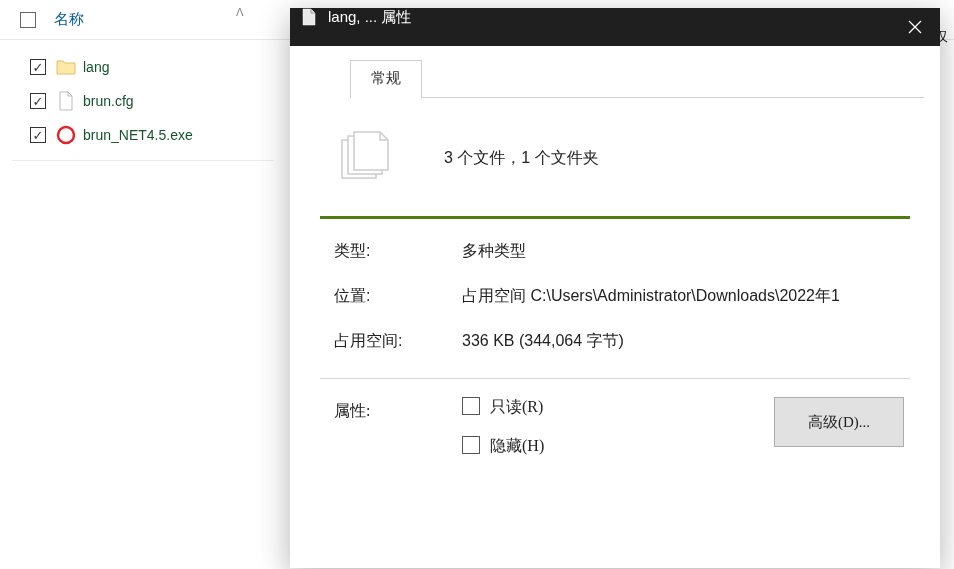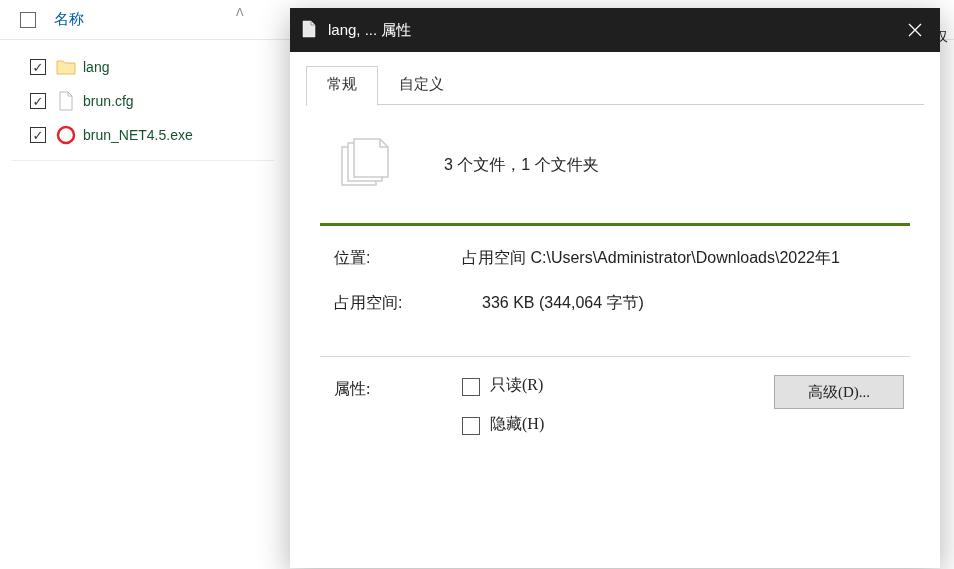--- a/index.html
+++ b/index.html
@@ -97,25 +97,24 @@
       left: 290px;
       top: 8px;
       width: 650px;
       height: 560px;
       background: #fff;
       box-shadow: 0 8px 30px rgba(0,0,0,0.3);
       display: flex;
       flex-direction: column;
     }
     .titlebar {
-      height: 44px;
+      height: 38px;
       background: #1f1f1f;
       color: #fff;
       display: flex;
-      align-items: center;
       padding-left: 12px;
     }
     .titlebar .title-icon {
       width: 16px;
       height: 20px;
       margin-right: 10px;
     }
     .titlebar .title-text {
       flex: 1;
       font-size: 15px;
@@ -127,20 +126,21 @@
       align-items: center;
       justify-content: center;
       color: #fff;
       font-size: 14px;
     }
     
     .tabs {
       display: flex;
       padding: 14px 16px 0 16px;
       position: relative;
+      margin-left: 44px;
     }
     .tabs::after {
       content: "";
       position: absolute;
       left: 16px;
       right: 16px;
       bottom: 0;
       height: 1px;
       background: #d0d0d0;
     }
@@ -181,21 +181,21 @@
     }
     
     .info-section {
       padding: 22px 0 20px 14px;
       border-bottom: 1px solid #d8d8d8;
     }
     .info-row {
       display: flex;
       margin-bottom: 24px;
     }
-    .info-row:last-child { margin-bottom: 22px; gap: 20px; }
+    .info-row:last-child { margin-bottom: 6px; }
     .info-label {
       width: 128px;
       font-size: 16px;
       color: #222;
     }
     .info-value {
       font-size: 16px;
       color: #222;
       flex: 1;
       white-space: nowrap;
@@ -211,36 +211,36 @@
       width: 128px;
       font-size: 16px;
       color: #222;
       padding-top: 4px;
     }
     .attr-checks {
       flex: 1;
     }
     .attr-check {
       display: flex;
-      align-items: flex-end;
+      align-items: flex-start;
       margin-bottom: 18px;
     }
     .attr-check .cb {
       width: 18px;
       height: 18px;
       border: 1.5px solid #555;
       margin-right: 10px;
     }
     .attr-check span {
       font-size: 16px;
       color: #222;
     }
     .adv-btn {
       width: 130px;
-      height: 34px;
+      height: 50px;
       background: #e1e1e1;
       border: 1px solid #adadad;
       font-size: 15px;
       color: #222;
       display: flex;
       align-items: center;
       justify-content: center;
       margin-right: 6px;
     }
     
@@ -311,37 +311,40 @@
     <span class="title-text">lang, ... 属性</span>
     <div class="close-btn">
       <svg width="14" height="14" viewBox="0 0 14 14">
           <path d="M1 1 L13 13 M13 1 L1 13" stroke="#fff" stroke-width="1.3"></path>
         </svg>
     </div>
   </div>
 
   <div class="tabs">
     <div class="tab active">常规</div>
-    <div class="tab">自定义</div>
   </div>
 
   <div class="dialog-body">
     <div class="summary-row">
       <div class="summary-icon">
         <svg width="60" height="60" viewBox="0 0 60 60">
           <path d="M8 12 h26 l8 8 v30 h-34 z" fill="#fff" stroke="#ccc" stroke-width="1.5"></path>
           <path d="M14 8 h26 l8 8 v30 h-34 z" fill="#fff" stroke="#ccc" stroke-width="1.5"></path>
           <path d="M20 4 h26 l8 8 v30 h-34 z" fill="#fff" stroke="#ccc" stroke-width="1.5"></path>
           <path d="M46 4 v8 h8" fill="none" stroke="#ccc" stroke-width="1.5"></path>
         </svg>
       </div>
       <div class="summary-text">3 个文件，1 个文件夹</div>
     </div>
 
     <div class="info-section">
+      <div class="info-row">
+        <div class="info-label">类型:</div>
+        <div class="info-value">多种类型</div>
+      </div>
       <div class="info-row">
         <div class="info-label">位置:</div>
         <div class="info-value">占用空间 C:\Users\Administrator\Downloads\2022年1</div>
       </div>
       <div class="info-row">
         <div class="info-label">占用空间:</div>
         <div class="info-value">336 KB (344,064 字节)</div>
       </div>
     </div>
 

